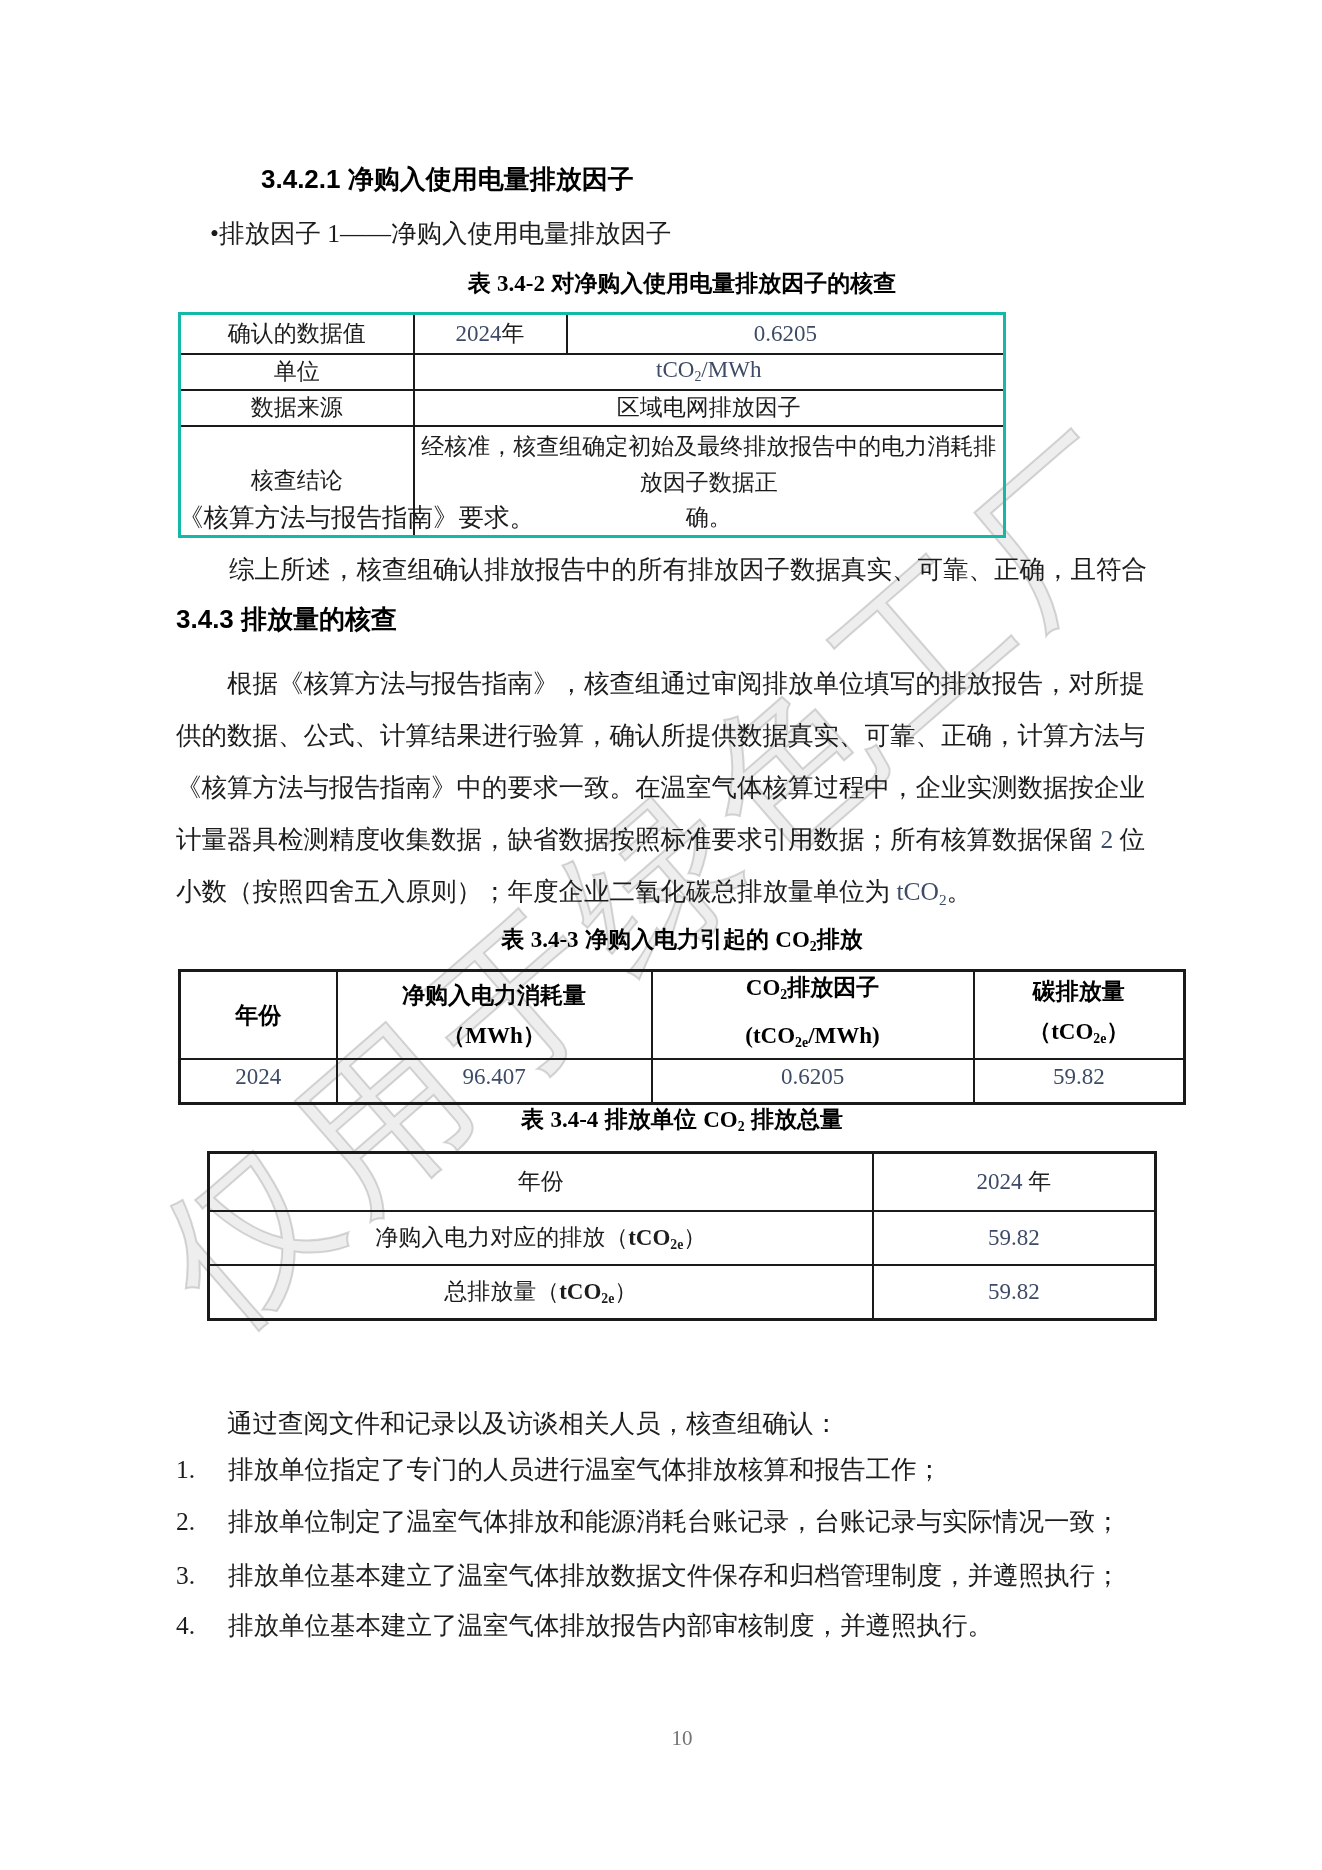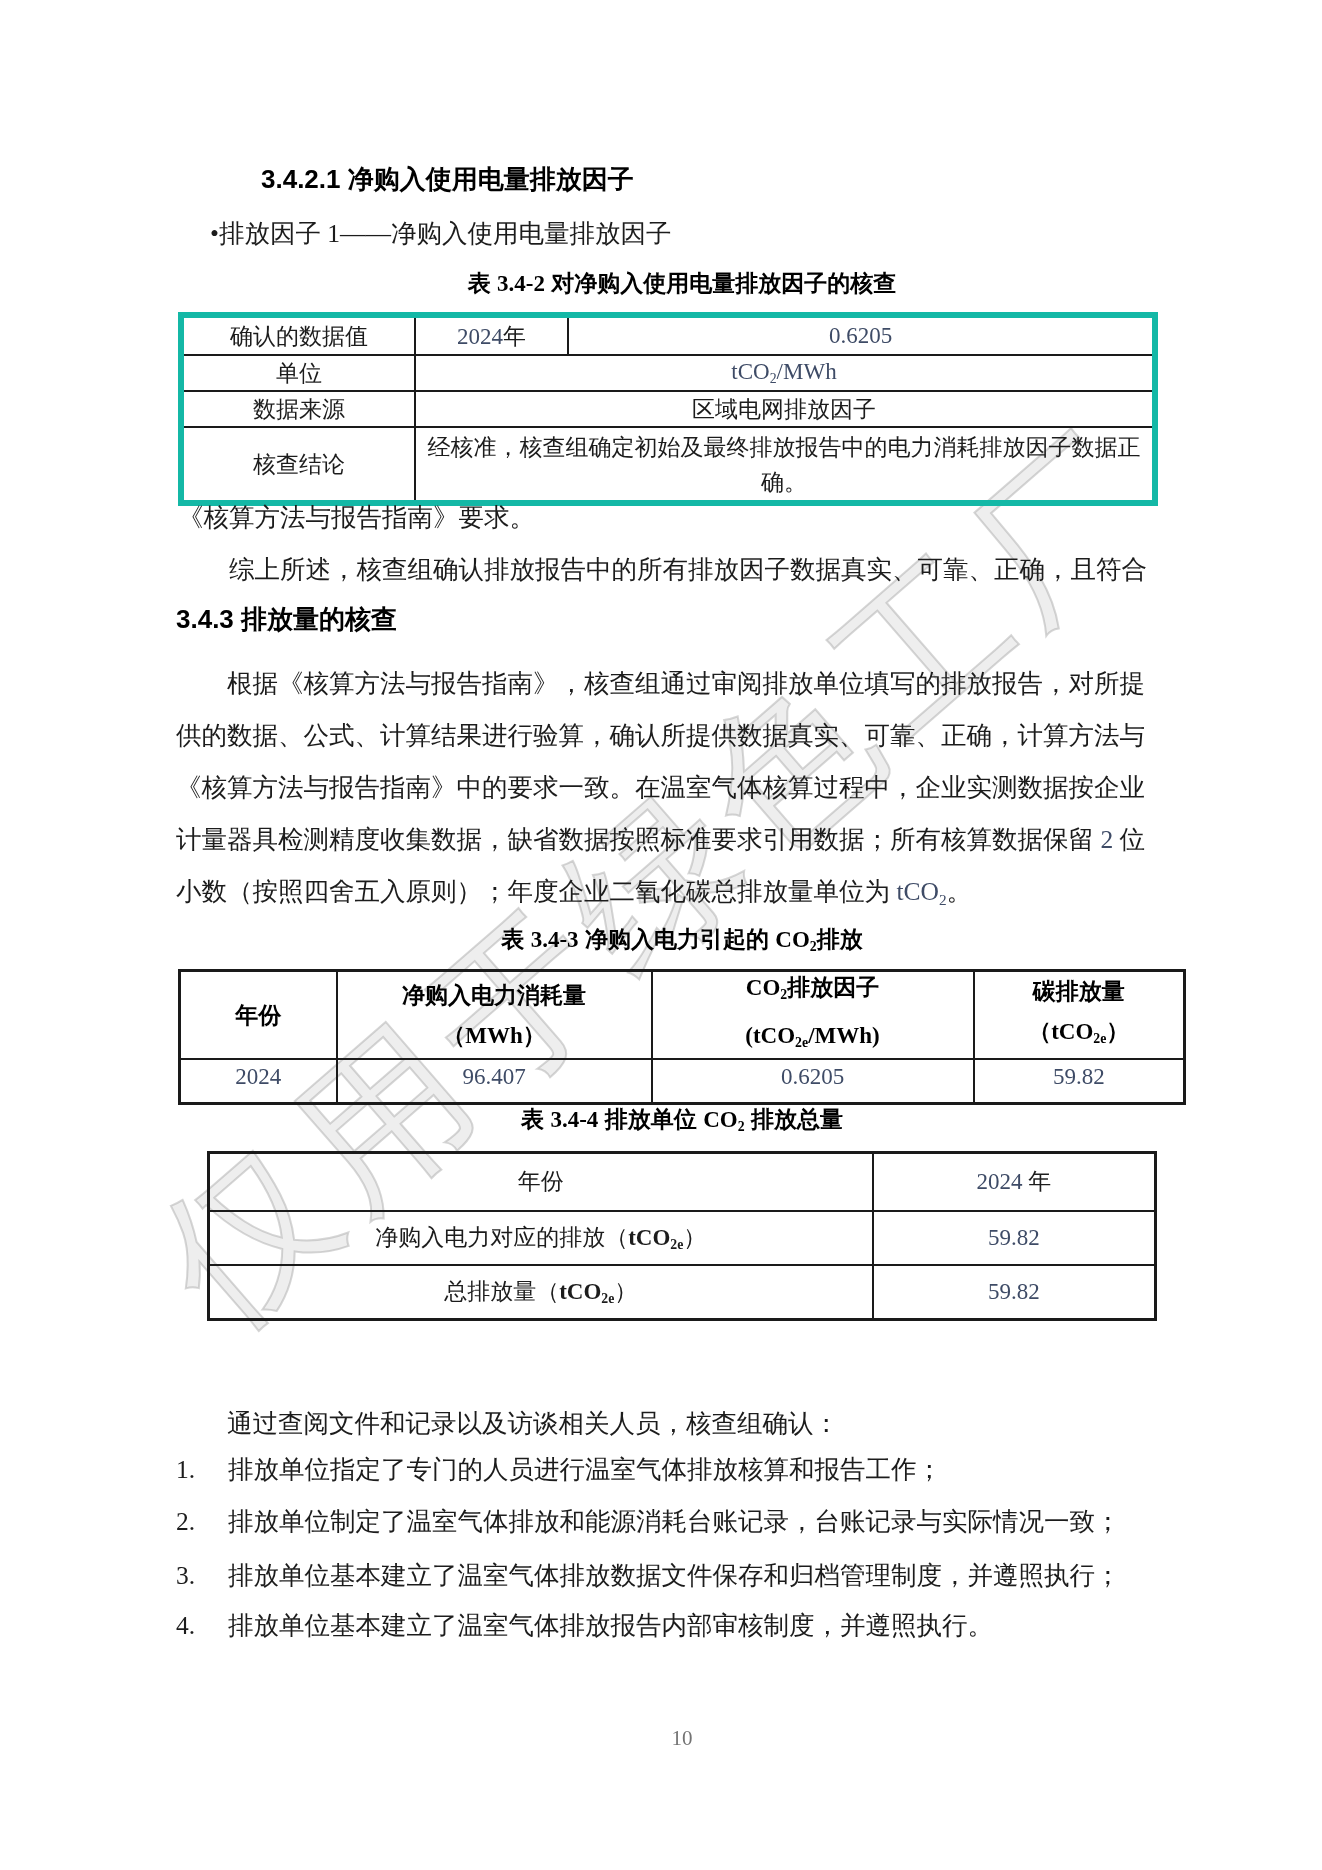--- a/index.html
+++ b/index.html
@@ -42,21 +42,21 @@
   .b   { font-weight:bold; }
   
   table.tbl {
     position:absolute; border-collapse:collapse; table-layout:fixed;
     background:transparent; font-size:23px; color:#1c1c1c;
   }
   table.tbl td {
     border:2px solid #1a1a1a; text-align:center; vertical-align:middle;
     padding:0 2px; overflow:hidden;
   }
-  table.t342 { left:178px; top:312px; width:980px; border:6px solid #14b8a6; }
+  table.t342 { left:178px; top:312px; width:828px; border:3px solid #14b8a6; }
   table.t343 { left:178px; top:969px;  width:1008px; border:3px solid #1a1a1a; }
   table.t344 { left:207px; top:1151px; width:950px;  border:3px solid #1a1a1a; }
   .t343 .th {
     font-family:"Liberation Sans","DejaVu Sans",sans-serif; font-weight:bold; color:#000;
   }
   .hdr2 div { line-height:30px; }
   .hdr2 .gap { height:10px; }
   .t344 td { padding-bottom:10px; }
   .concl-l1 { line-height:36px; padding-top:2px; text-align:center; }
   .concl-l2 { line-height:34px; text-align:center; }

